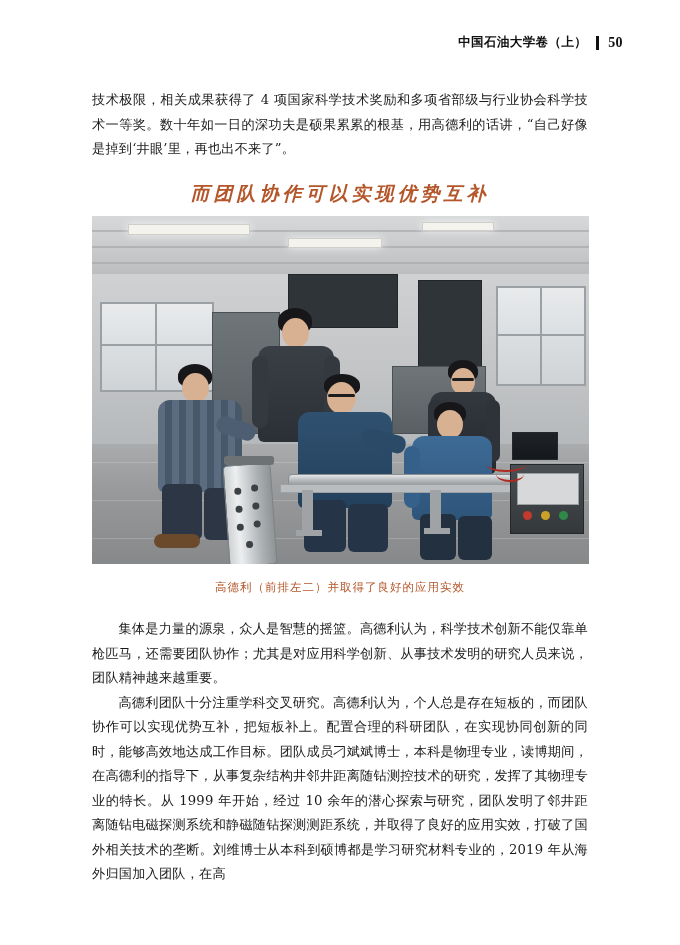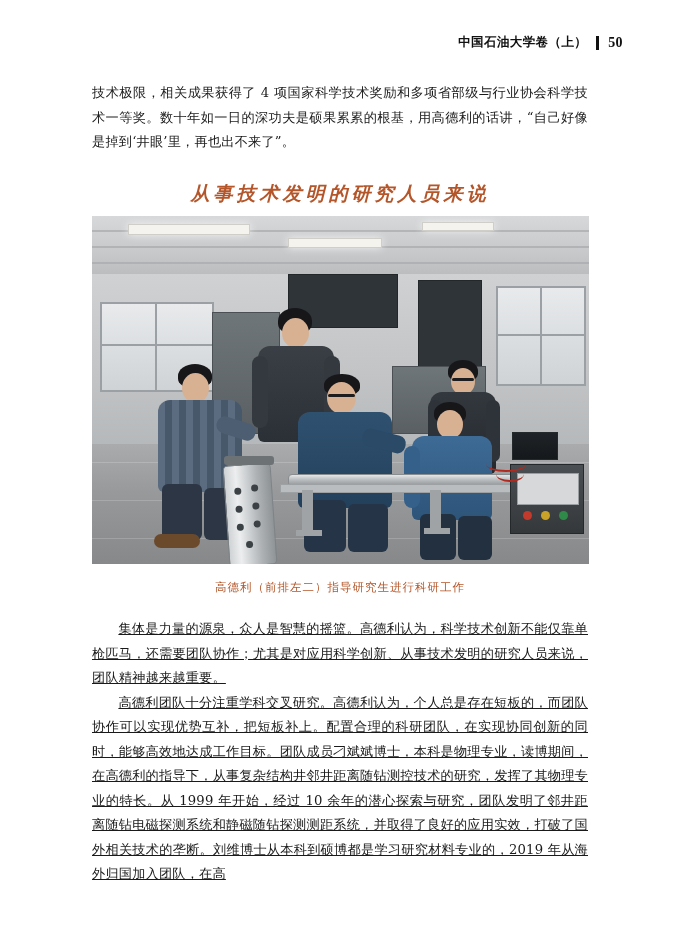--- a/index.html
+++ b/index.html
@@ -49,36 +49,35 @@
   .header-page {
     font-family: "Liberation Serif", serif;
     font-weight: bold;
     font-size: 14px;
     color: #111111;
   }
 
   
   .content {
     position: absolute;
-    top: 81px;
+    top: 88px;
     left: 92px;
     width: 496px;
   }
   p.para {
     margin: 0 0 0 0;
     font-size: 13.2px;
     line-height: 24.5px;
     text-align: justify;
     text-justify: inter-ideograph;
     letter-spacing: 0.2px;
     font-family: "DejaVu Serif", "Liberation Serif", serif;
   }
   p.indent {
     text-indent: 2em;
-    text-decoration: underline;
   }
 
   
   .section-heading {
     position: absolute;
     top: 181px;
     left: 0;
     width: 680px;
     text-align: center;
     font-family: "DejaVu Serif", "Liberation Serif", serif;
@@ -212,21 +211,21 @@
   <div class="header">
     <span class="header-title">中国石油大学卷（上）</span>
     <span class="header-rule"></span>
     <span class="header-page">50</span>
   </div>
 
   <div class="content">
     <p class="para">技术极限，相关成果获得了 4 项国家科学技术奖励和多项省部级与行业协会科学技术一等奖。数十年如一日的深功夫是硕果累累的根基，用高德利的话讲，“自己好像是掉到‘井眼’里，再也出不来了”。</p>
   </div>
 
-  <div class="section-heading">从事技术发明的研究人员来说</div>
+  <div class="section-heading">而团队协作可以实现优势互补</div>
 
   <div class="photo-wrap">
     <div class="photo">
 
       <div class="ph-ceiling"></div>
       <div class="ph-ceil-line" style="left:0; top:14px; width:100%;"></div>
       <div class="ph-ceil-line" style="left:0; top:30px; width:100%;"></div>
       <div class="ph-ceil-line" style="left:0; top:46px; width:100%;"></div>
       <div class="ph-light" style="left:36px; top:8px; width:120px; height:9px;"></div>
       <div class="ph-light" style="left:196px; top:22px; width:92px; height:8px;"></div>
@@ -322,20 +321,20 @@
         <div class="knob" style="left:12px; top:46px; width:9px; height:9px;"></div>
         <div class="knob" style="left:30px; top:46px; width:9px; height:9px; background:#c9a227;"></div>
         <div class="knob" style="left:48px; top:46px; width:9px; height:9px; background:#2f8a4a;"></div>
       </div>
       <div class="wire" style="left:394px; top:240px;"></div>
       <div class="wire" style="left:404px; top:250px; width:28px;"></div>
       <div class="case" style="left:420px; top:216px; width:44px; height:26px; background:linear-gradient(180deg,#1f2327 0%,#15181b 100%);"></div>
     </div>
   </div>
 
-  <div class="caption">高德利（前排左二）指导研究生进行科研工作</div>
+  <div class="caption">高德利（前排左二）并取得了良好的应用实效</div>
 
   <div class="content-lower">
     <p class="para indent">集体是力量的源泉，众人是智慧的摇篮。高德利认为，科学技术创新不能仅靠单枪匹马，还需要团队协作；尤其是对应用科学创新、从事技术发明的研究人员来说，团队精神越来越重要。</p>
     <p class="para indent">高德利团队十分注重学科交叉研究。高德利认为，个人总是存在短板的，而团队协作可以实现优势互补，把短板补上。配置合理的科研团队，在实现协同创新的同时，能够高效地达成工作目标。团队成员刁斌斌博士，本科是物理专业，读博期间，在高德利的指导下，从事复杂结构井邻井距离随钻测控技术的研究，发挥了其物理专业的特长。从 1999 年开始，经过 10 余年的潜心探索与研究，团队发明了邻井距离随钻电磁探测系统和静磁随钻探测测距系统，并取得了良好的应用实效，打破了国外相关技术的垄断。刘维博士从本科到硕博都是学习研究材料专业的，2019 年从海外归国加入团队，在高</p>
   </div>
 
 </div>
 
 </body></html>

